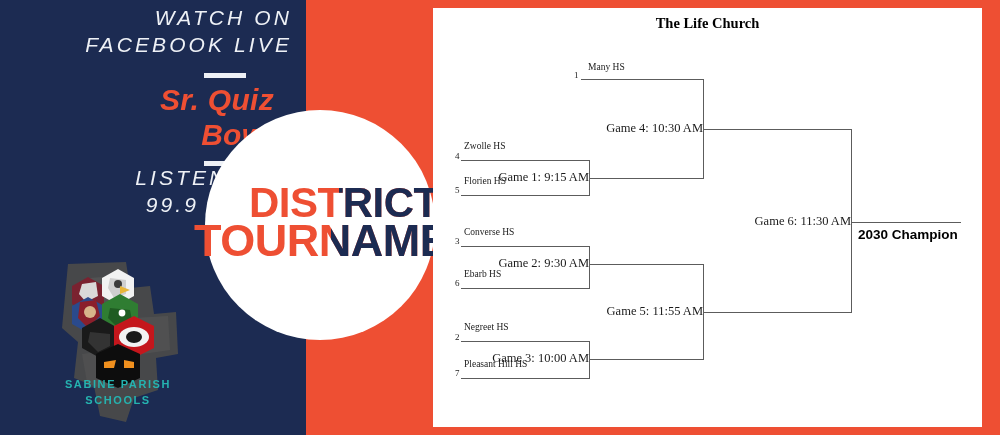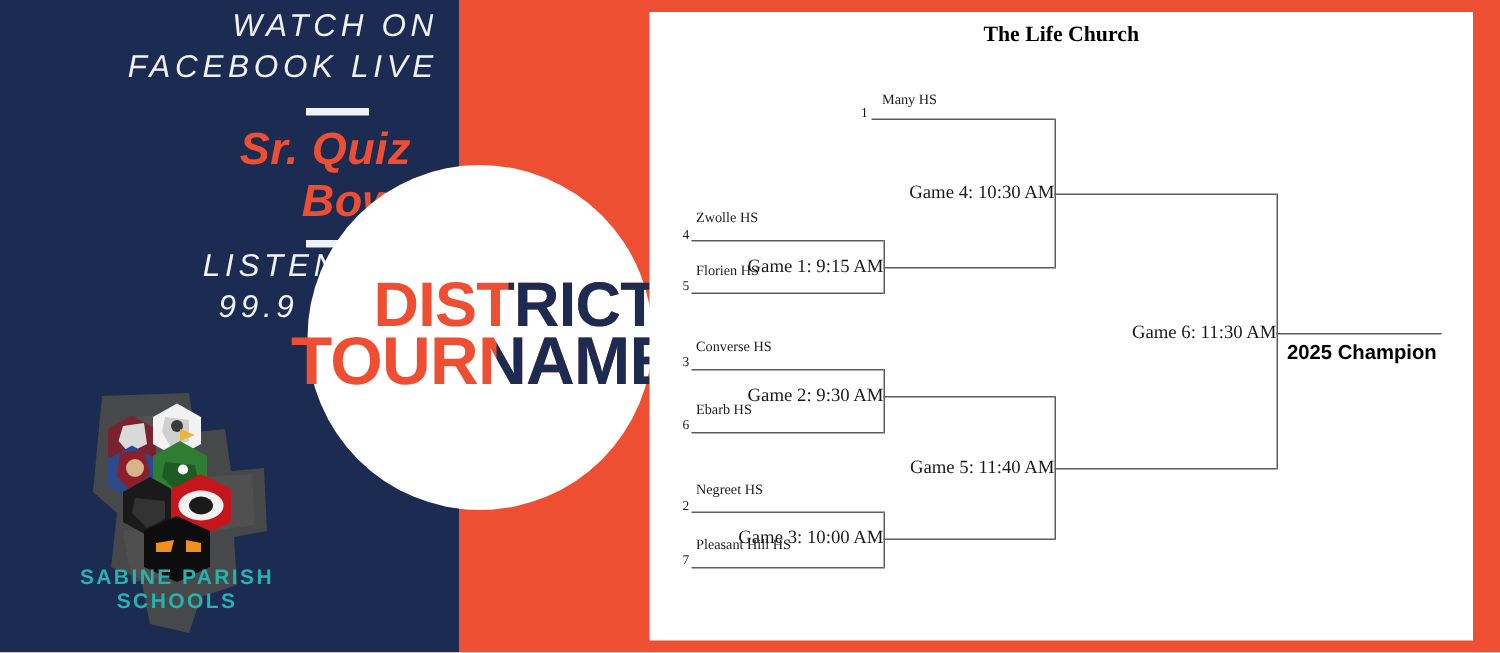--- a/index.html
+++ b/index.html
@@ -36,21 +36,21 @@
   .wa-clip{position:absolute;left:0;top:0;width:275px;height:46px;overflow:hidden;}
   .wa-over{position:absolute;top:0;color:#1c2b52;white-space:nowrap;}
   
   #clip1{clip-path:inset(0 0 0 90px);}
   #clip2{clip-path:inset(0 0 0 137px);}
 
   
   .logo{position:absolute;left:38px;top:258px;width:160px;height:168px;}
   .logo-map{position:absolute;left:0;top:0;}
   .logo-text{position:absolute;left:0;top:118px;width:160px;text-align:center;color:#25b3b0;
-             font-weight:bold;font-size:14px;letter-spacing:1.6px;line-height:16px;
+             font-weight:bold;font-size:11px;letter-spacing:1.6px;line-height:16px;
              font-family:"Liberation Sans",sans-serif;}
 
   
   .bracket{position:absolute;left:433px;top:8px;width:549px;height:419px;background:#ffffff;overflow:hidden;}
   .bk-title{position:absolute;left:0;top:5px;width:549px;text-align:center;
             font-family:"Liberation Serif",serif;font-weight:bold;font-size:14.5px;line-height:20px;color:#000;}
   .ln{position:absolute;background:#5c5c5c;}
   .hln{height:1px;}
   .vln{width:1px;}
   .team{position:absolute;font-family:"Liberation Serif",serif;font-size:9.5px;color:#1a1a1a;white-space:nowrap;}
@@ -192,23 +192,23 @@
 
     <div class="seed" style="left:22px;top:360px;">7</div>
     <div class="team" style="left:31px;top:351px;">Pleasant Hill HS</div>
     <div class="ln hln" style="left:28px;top:370px;width:128px;"></div>
 
     <div class="ln vln" style="left:156px;top:333px;height:38px;"></div>
     <div class="game" style="left:36px;top:343px;width:120px;">Game 3: 10:00 AM</div>
     <div class="ln hln" style="left:156px;top:351px;width:114px;"></div>
 
     <div class="ln vln" style="left:270px;top:256px;height:96px;"></div>
-    <div class="game" style="left:150px;top:296px;width:120px;">Game 5:  11:40 AM</div>
+    <div class="game" style="left:150px;top:296px;width:120px;">Game 5:  11:55 AM</div>
     <div class="ln hln" style="left:270px;top:304px;width:148px;"></div>
 
     <div class="ln vln" style="left:418px;top:121px;height:184px;"></div>
     <div class="game" style="left:298px;top:206px;width:120px;">Game 6: 11:30 AM</div>
     <div class="ln hln" style="left:418px;top:214px;width:110px;"></div>
 
-    <div class="champ" style="left:425px;top:219px;">2025 Champion</div>
+    <div class="champ" style="left:425px;top:219px;">2030 Champion</div>
   </div>
 
 </div>
 
 </body></html>

